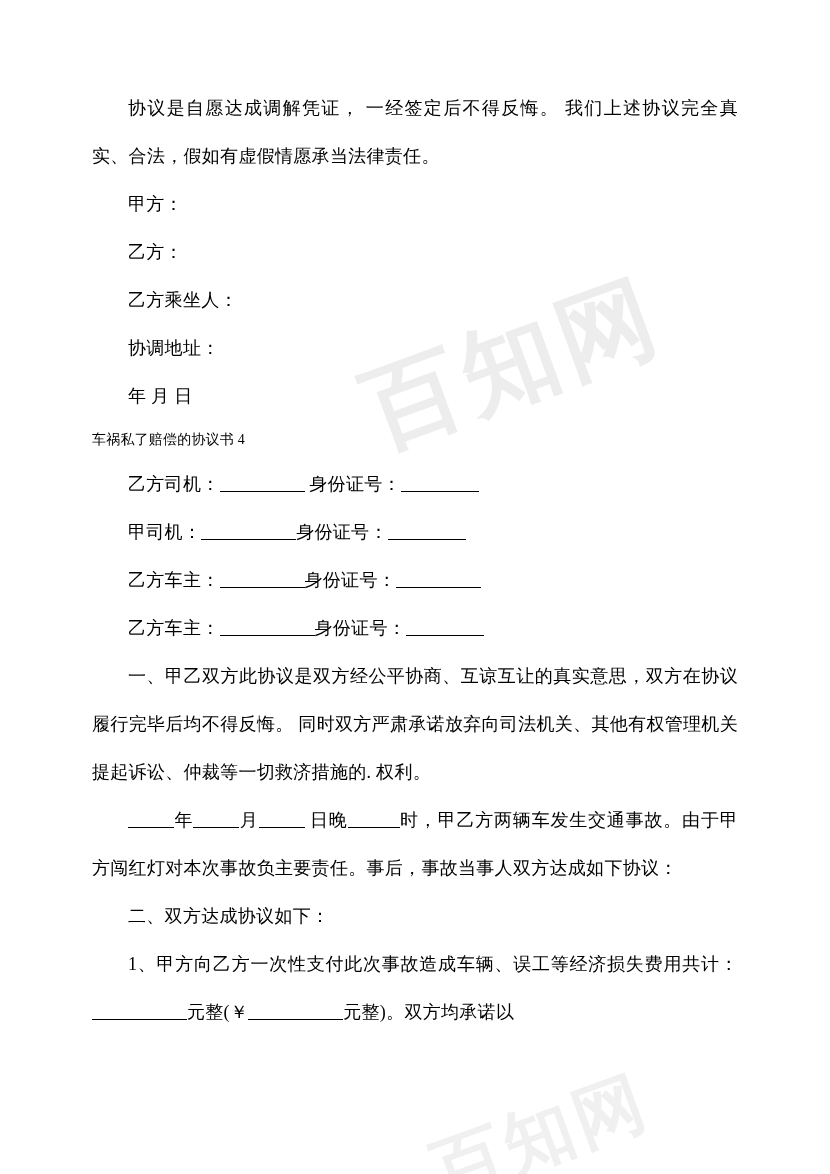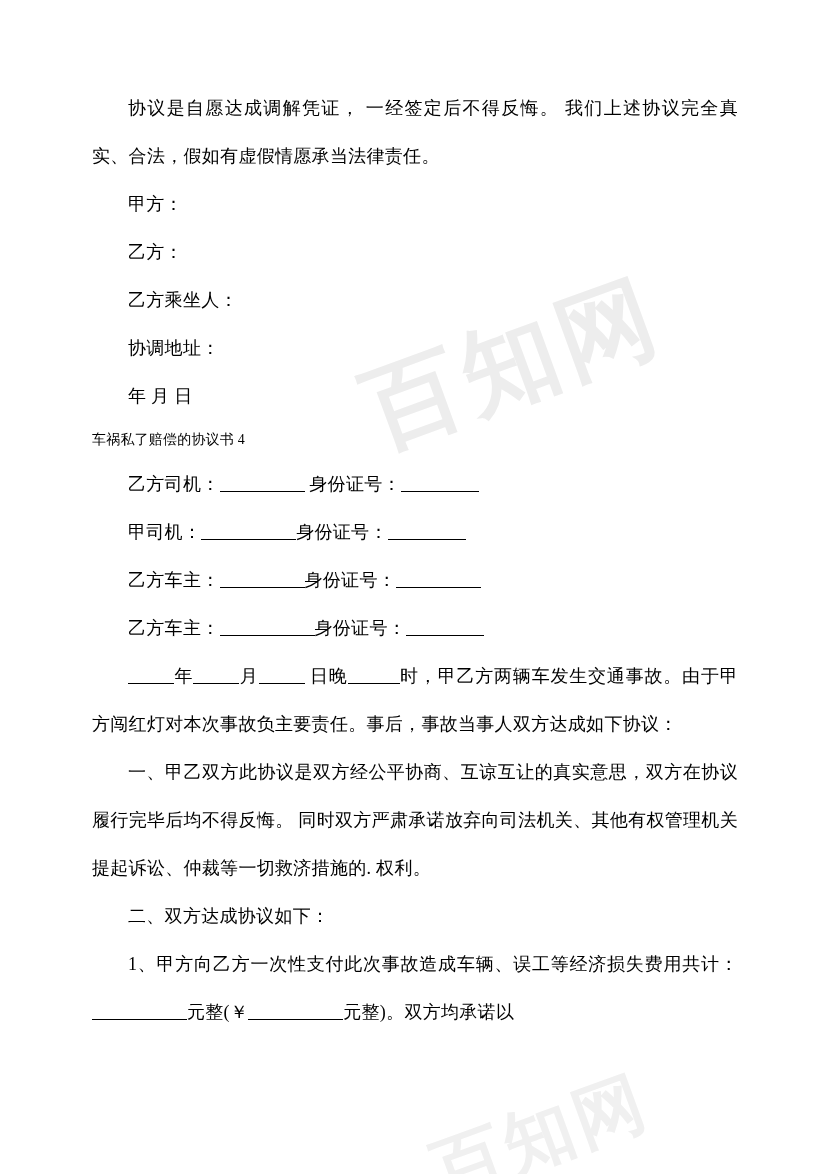--- a/index.html
+++ b/index.html
@@ -109,25 +109,25 @@
     </p>
 
     <p class="indent">
       <span>乙方车主：</span><span class="blank b-85"></span><span>身份证号：</span><span class="blank b-85"></span>
     </p>
 
     <p class="indent">
       <span>乙方车主：</span><span class="blank b-95"></span><span>身份证号：</span><span class="blank b-78"></span>
     </p>
 
+    <p class="indent">一、甲乙双方此协议是双方经公平协商、互谅互让的真实意思，双方在协议履行完毕后均不得反悔。 同时双方严肃承诺放弃向司法机关、其他有权管理机关提起诉讼、仲裁等一切救济措施的. 权利。</p>
+
     <p class="indent">
       <span class="blank b-46"></span><span>年</span><span class="blank b-46"></span><span>月</span><span class="blank b-46"></span>&nbsp;<span>日晚</span><span class="blank b-52"></span><span>时，甲乙方两辆车发生交通事故。由于甲方闯红灯对本次事故负主要责任。事后，事故当事人双方达成如下协议：</span>
     </p>
-
-    <p class="indent">一、甲乙双方此协议是双方经公平协商、互谅互让的真实意思，双方在协议履行完毕后均不得反悔。 同时双方严肃承诺放弃向司法机关、其他有权管理机关提起诉讼、仲裁等一切救济措施的. 权利。</p>
 
     <p class="indent">二、双方达成协议如下：</p>
 
     <p class="indent">
       <span>1、甲方向乙方一次性支付此次事故造成车辆、误工等经济损失费用共计：</span><span class="blank b-95"></span><span>元整(￥</span><span class="blank b-95"></span><span>元整)。双方均承诺以</span>
     </p>
 
   </div>
 </div>
 

